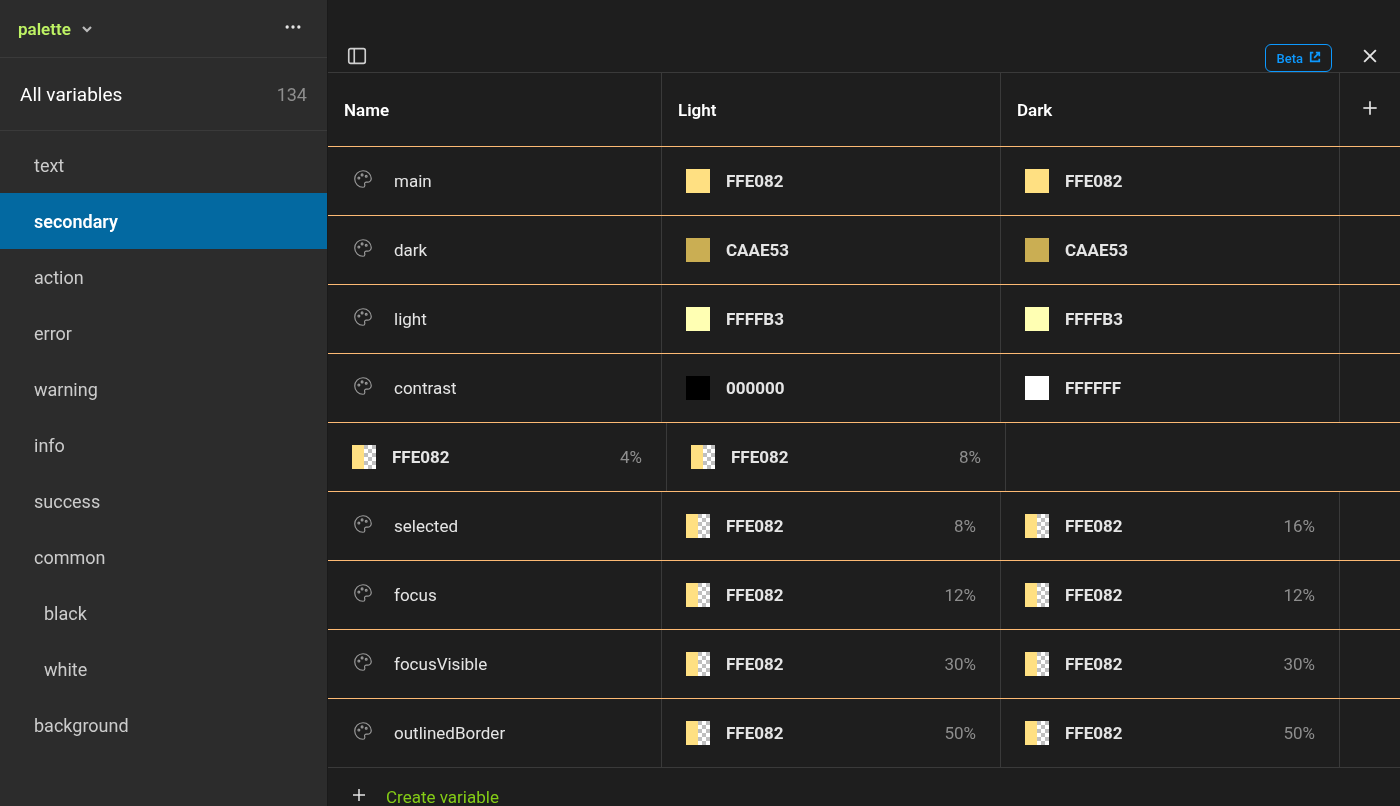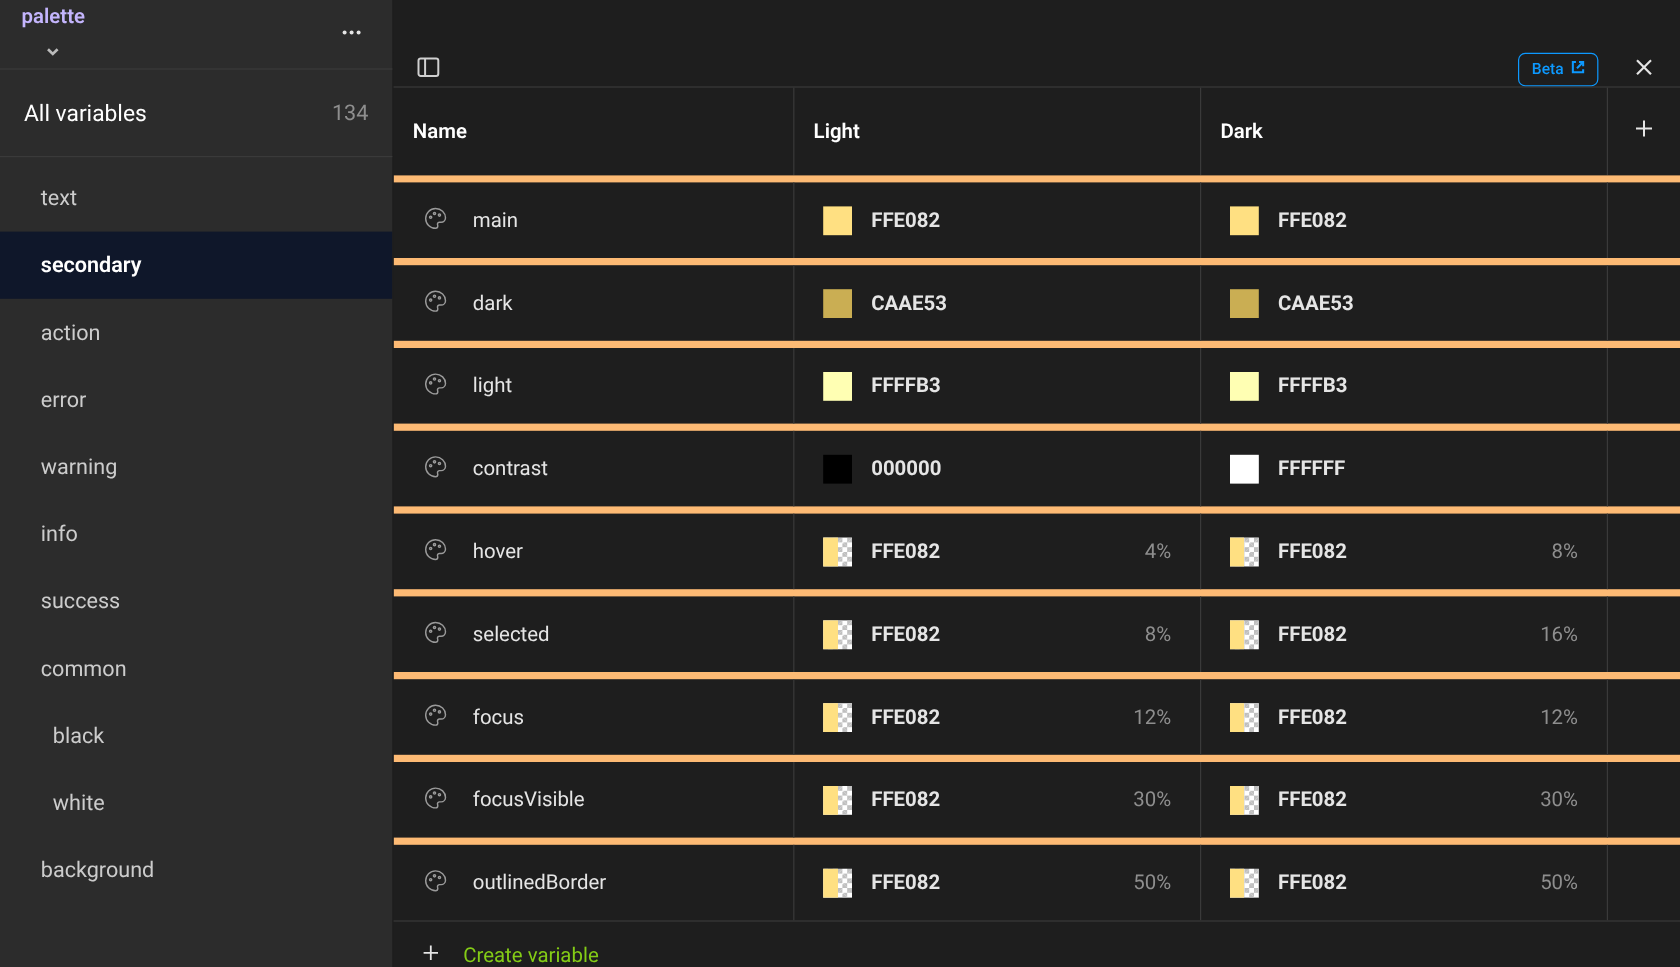--- a/index.html
+++ b/index.html
@@ -3,34 +3,34 @@
 <meta charset="utf-8">
 <style>
   * { box-sizing: border-box; margin: 0; padding: 0; }
   html, body { width: 1400px; height: 806px; overflow: hidden; font-family: -apple-system, BlinkMacSystemFont, "Segoe UI", Roboto, sans-serif; background:#1e1e1e; color:#e5e5e5; }
   body { display:flex; }
 
   
   .sidebar { width:328px; flex:0 0 328px; background:#2c2c2c; display:flex; flex-direction:column; border-right:1px solid #1a1a1a; }
 
   .sidebar-header { height:57px; display:flex; align-items:center; padding:0 18px; }
-  .collection-name { font-size:17px; font-weight:600; color:#c4b5fd; display:flex; align-items:center; gap:10px; cursor:pointer;flex-direction:column;}
+  .collection-name { font-size:17px; font-weight:600; color:#bef264; display:flex; gap:10px; cursor:pointer;}
   .chevron-down svg { width:12px; height:12px; stroke:#bbb; fill:none; stroke-width:2.2; }
   .sidebar-header-spacer{flex:1;}
   .more-btn { width:32px; height:32px; display:flex; align-items:center; justify-content:center; cursor:pointer; border-radius:4px;}
   .more-btn svg{width:20px;height:20px;fill:#e5e5e5;}
 
   .all-row { height:74px; display:flex; align-items:center; padding:0 20px; border-top:1px solid #3a3a3a; border-bottom:1px solid #3a3a3a; cursor:pointer;}
   .all-row .label{ font-size:19px; font-weight:400; color:#fff;text-align:right; }
   .all-row .count{ margin-left:auto; font-size:18px; font-weight:400; color:#8e8e8e; }
 
   .group-list{ flex:1; overflow:auto; padding-top:6px; }
   .group-item{ height:56px; display:flex; align-items:center; padding-left:34px; font-size:18px; color:#ccc; cursor:pointer; }
   .group-item.child{ padding-left:44px; }
-  .group-item.active{ background:#0f172a; color:#fff; font-weight:600; }
+  .group-item.active{ background:#0369a1; color:#fff; font-weight:600; }
 
   
   .main { flex:1; display:flex; flex-direction:column; background:#1e1e1e;margin-top:44px; }
 
   .topbar { height:57px; display:flex; align-items:center; padding:0 16px; }
   .panel-toggle { width:26px; height:26px; cursor:pointer; display:flex; align-items:center; justify-content:center;}
   .panel-toggle svg{width:22px;height:22px;stroke:#d0d0d0;fill:none;stroke-width:1.8;}
   .topbar-spacer{flex:1;}
 
   .beta-pill{ display:flex; align-items:center; gap:6px; height:28px; padding:0 10px; border-radius:6px; border:1.5px solid #0d99ff; color:#0d99ff; font-size:13px; font-weight:500; cursor:pointer; margin-right:24px;}
@@ -48,21 +48,21 @@
   .col-mode { flex:0 0 339px; border-right:1px solid #3a3a3a; }
   .col-add  { flex:1; }
 
   .thead { height:74px; border-top:1px solid #3a3a3a; }
   .thead > div{ display:flex; align-items:center; padding:0 16px; font-size:17px; font-weight:600; color:#fff;}
   .thead .col-add{ justify-content:center; padding:0; }
   .plus-btn{cursor:pointer;}
   .plus-btn svg{width:20px;height:20px;stroke:#e5e5e5;fill:none;stroke-width:2;}
 
   .tbody{ flex:1; overflow:auto; }
-  .trow { height:69px; border-top:6px solid #fdba74; }
+  .trow { height:69px; border-top:1px solid #fdba74; }
   .trow > div{ display:flex; align-items:center; padding:0 24px; }
 
   .name-cell{ gap:20px; }
   .palette-icon svg{ width:22px; height:22px; stroke:#9a9a9a; fill:none; stroke-width:1.3; }
   .var-name{ font-size:17px; color:#e5e5e5; }
 
   .value-cell{ gap:16px; }
   .swatch{ width:24px; height:24px; border-radius:2px; position:relative; flex:0 0 24px;}
   .swatch.alpha::before{
     content:""; position:absolute; inset:0;
@@ -297,29 +297,20 @@
           </div>
           <div class="col-mode value-cell">
             <div class="swatch" style="box-shadow: rgb(85, 85, 85) 0px 0px 0px 1px inset;">
               <div class="fill" style="background: rgb(255, 255, 255);"></div>
             </div>
             <span class="hex">FFFFFF</span>
           </div>
           <div class="col-add"></div>
         </div>
         <div class="trow">
-          <div class="col-name name-cell">
-            <span class="palette-icon"><svg viewBox="0 0 24 24">
-                <path d="M12 3c-5 0-9 4-9 9s4 9 9 9c1.5 0 2-1 2-2 0-.6-.3-1.1-.3-1.7 0-1 .8-1.8 1.8-1.8H17c2.2 0 4-1.8 4-4 0-4.6-4-8.5-9-8.5z"></path>
-                <circle cx="7.5" cy="11" r="1"></circle>
-                <circle cx="11" cy="7.5" r="1"></circle>
-                <circle cx="15.5" cy="9" r="1"></circle>
-              </svg></span>
-            <span class="var-name">hover</span>
-          </div>
           <div class="col-mode value-cell">
             <div class="swatch alpha">
               <div class="fill" style="background: linear-gradient(to right, rgb(255, 224, 130) 0px, rgb(255, 224, 130) 50%, transparent 50%, transparent 100%);"></div>
             </div>
             <span class="hex">FFE082</span>
             <span class="pct">4%</span>
           </div>
           <div class="col-mode value-cell">
             <div class="swatch alpha">
               <div class="fill" style="background: linear-gradient(to right, rgb(255, 224, 130) 0px, rgb(255, 224, 130) 50%, transparent 50%, transparent 100%);"></div>

